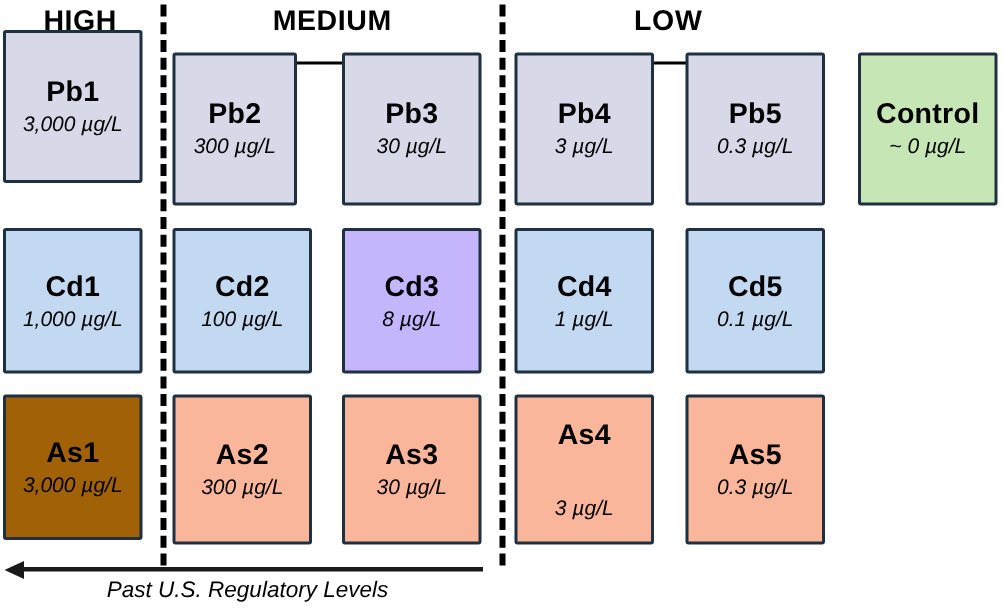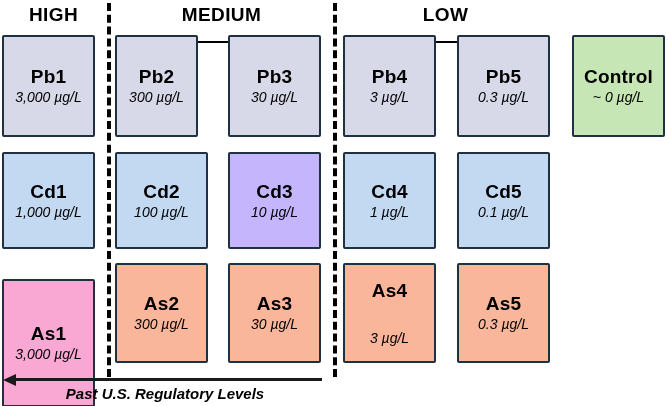--- a/index.html
+++ b/index.html
@@ -99,21 +99,21 @@
     border-right: 13px solid #1a1a1a;
   }
   #arrow-caption {
     position: absolute;
     left: 0px;
     top: 385px;
     width: 330px;
     text-align: center;
     font-size: 15px;
     font-style: italic;
-    font-weight: 700;
+    font-weight: 400;
     color: #000000;
     white-space: nowrap;
   }
 </style>
 </head>
 <body>
 
 <div id="canvas">
 
   <div class="section-header" id="hdr-high">
@@ -122,21 +122,21 @@
   <div class="section-header" id="hdr-medium">
     <span class="hdr-text">MEDIUM</span>
   </div>
   <div class="section-header" id="hdr-low">
     <span class="hdr-text">LOW</span>
   </div>
 
   <div class="divider" id="divider-1"></div>
   <div class="divider" id="divider-2"></div>
 
-  <div class="box" style="left:2px;  top:35px;  width:93px;  height:102px; background:#d8d9e8;">
+  <div class="box" style="left:2px;  top:20px;  width:93px;  height:102px; background:#d8d9e8;">
     <span class="box-label">Pb1</span>
     <span class="box-conc">3,000 µg/L</span>
   </div>
   <div class="box" style="left:115px; top:35px; width:83px;  height:102px; background:#d8d9e8;">
     <span class="box-label">Pb2</span>
     <span class="box-conc">300 µg/L</span>
   </div>
   <div class="box" style="left:228px; top:35px; width:93px;  height:102px; background:#d8d9e8;">
     <span class="box-label">Pb3</span>
     <span class="box-conc">30 µg/L</span>
@@ -158,32 +158,32 @@
   <div class="box" style="left:2px;  top:152px; width:93px;  height:97px; background:#c3d9f1;">
     <span class="box-label">Cd1</span>
     <span class="box-conc">1,000 µg/L</span>
   </div>
   <div class="box" style="left:115px; top:152px; width:93px;  height:97px; background:#c3d9f1;">
     <span class="box-label">Cd2</span>
     <span class="box-conc">100 µg/L</span>
   </div>
   <div class="box" style="left:228px; top:152px; width:93px;  height:97px; background:#c4b5fd;">
     <span class="box-label">Cd3</span>
-    <span class="box-conc">10 µg/L</span>
+    <span class="box-conc">8 µg/L</span>
   </div>
   <div class="box" style="left:343px; top:152px; width:93px;  height:97px; background:#c3d9f1;">
     <span class="box-label">Cd4</span>
     <span class="box-conc">1 µg/L</span>
   </div>
   <div class="box" style="left:457px; top:152px; width:93px;  height:97px; background:#c3d9f1;">
     <span class="box-label">Cd5</span>
     <span class="box-conc">0.1 µg/L</span>
   </div>
 
-  <div class="box" style="left:2px;  top:263px; width:93px;  height:128px; background:#f9a8d4;margin-top:16px;">
+  <div class="box" style="left:2px;  top:263px; width:93px;  height:97px; background:#a16207;">
     <span class="box-label">As1</span>
     <span class="box-conc">3,000 µg/L</span>
   </div>
   <div class="box" style="left:115px; top:263px; width:93px;  height:100px; background:#f9b69a;">
     <span class="box-label">As2</span>
     <span class="box-conc">300 µg/L</span>
   </div>
   <div class="box" style="left:228px; top:263px; width:93px;  height:100px; background:#f9b69a;">
     <span class="box-label">As3</span>
     <span class="box-conc">30 µg/L</span>

